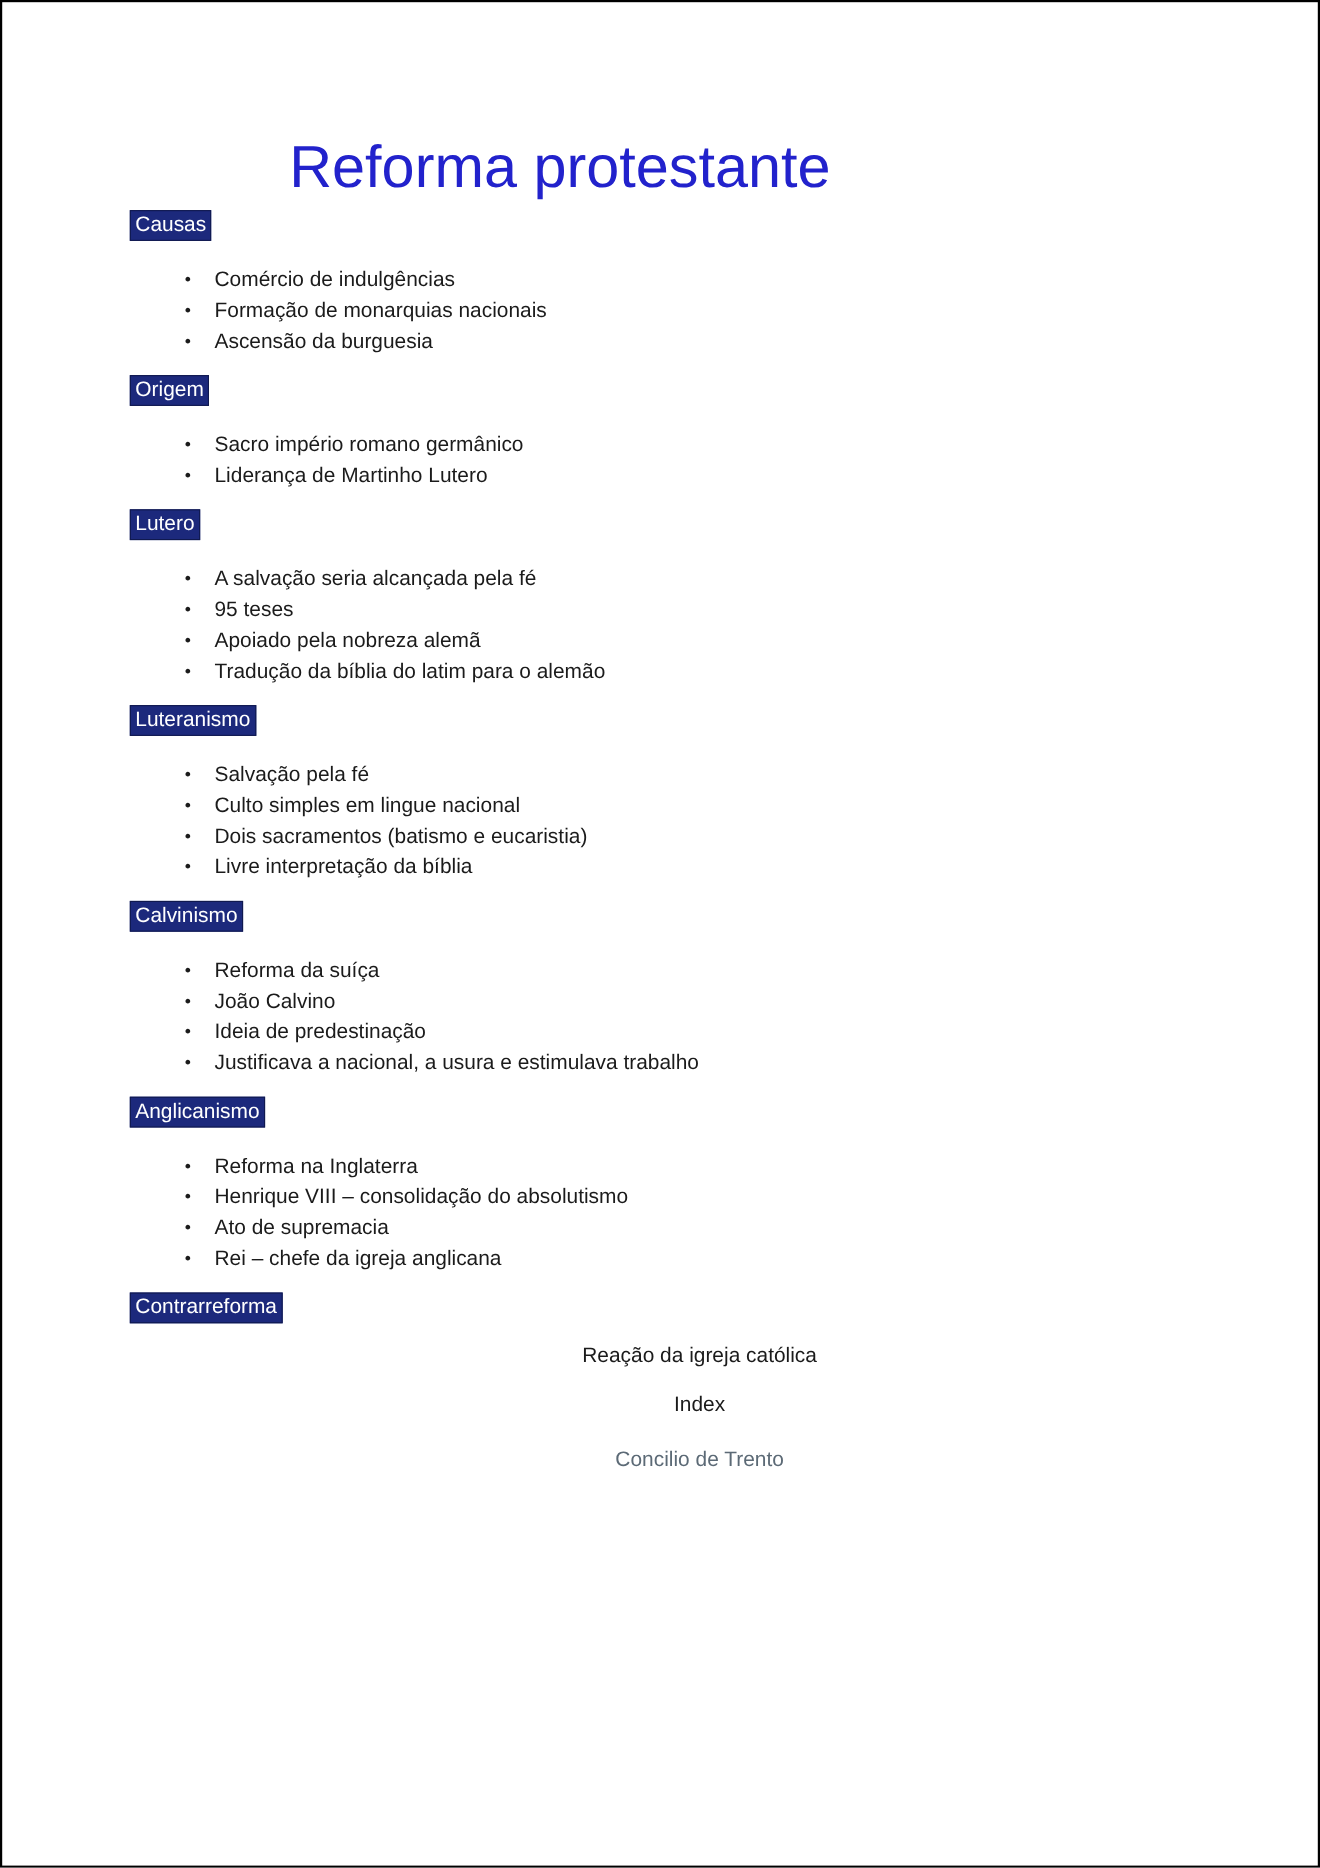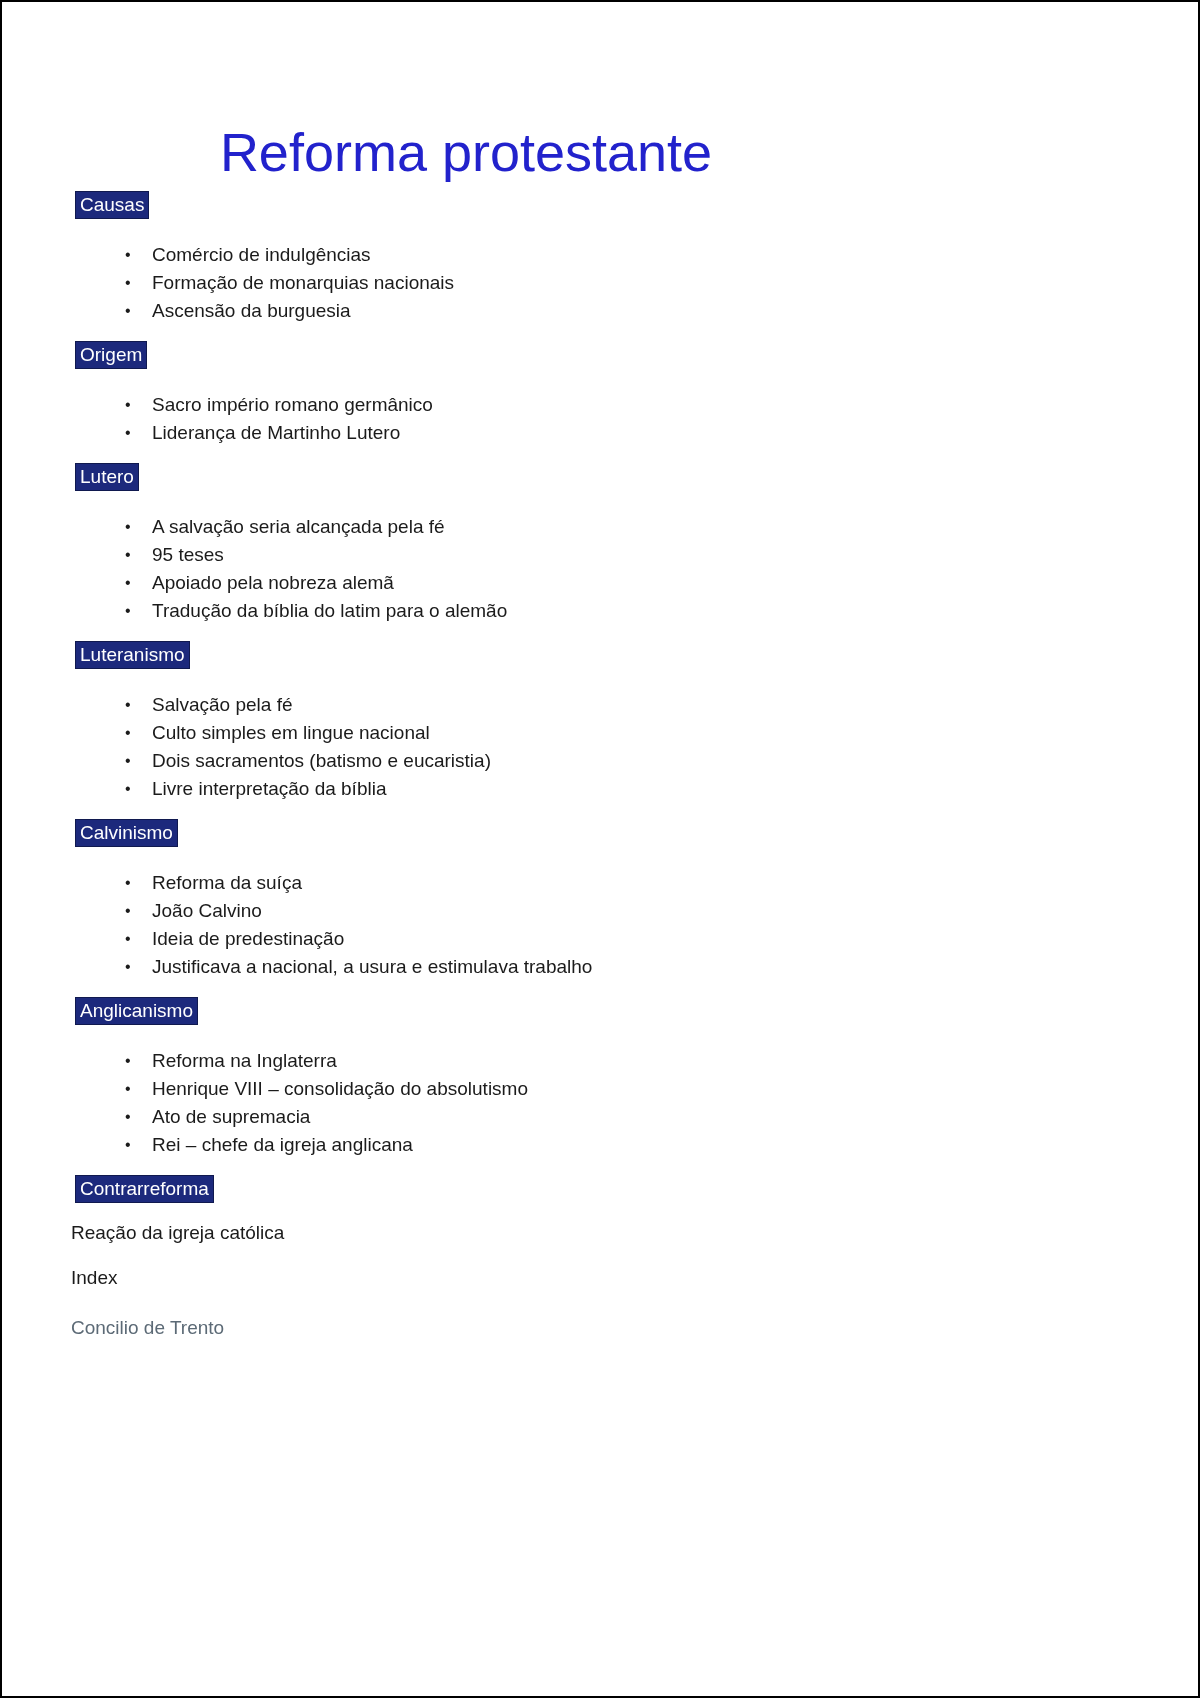--- a/index.html
+++ b/index.html
@@ -10,21 +10,21 @@
   }
   .page {
     width: 1200px;
     height: 1698px;
     box-sizing: border-box;
     border: 2px solid #000000;
     background: var(--page-bg, #ffffff);
     overflow: hidden;
   }
   .content {
-    padding-left: 69px;
+    padding-left: 112px;
     padding-right: 40px;
   }
   h1.doc-title {
     width: 790px;
     margin: 115px 0 0 0;
     text-align: center;
     font-size: 54px;
     line-height: 70px;
     font-weight: 500;
     color: var(--title-color, #2222cc);
@@ -61,20 +61,21 @@
     top: 0;
     font-size: 16px;
     line-height: 28px;
     color: var(--body-text, #1b1b1b);
   }
   p.para {
     margin: 19px 0 0 0;
     font-size: 19px;
     line-height: 26px;
     color: var(--body-text, #1b1b1b);
+    text-align: center;
   }
   p.para.first { margin-top: 17px; }
   p.para.muted { color: var(--muted-text, #5c6a76); margin-top: 24px; }
 </style>
 </head>
 <body>
 
 <div class="page">
   <div class="content">
 

